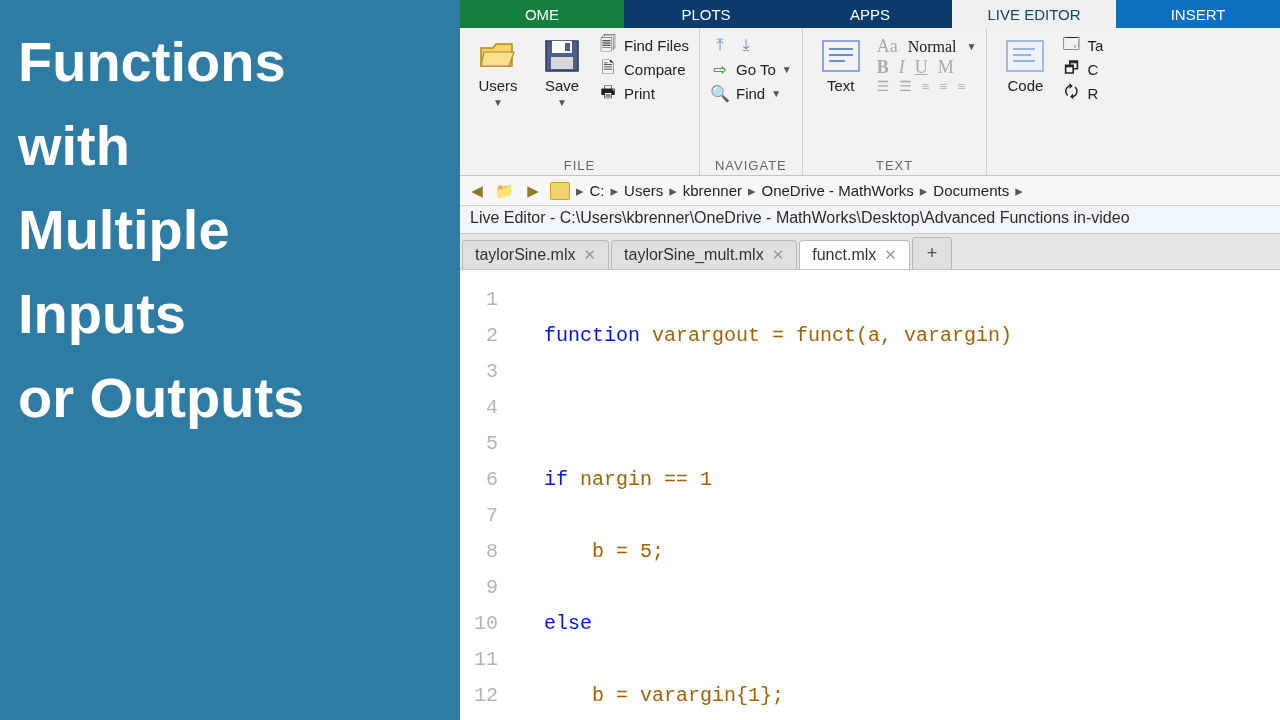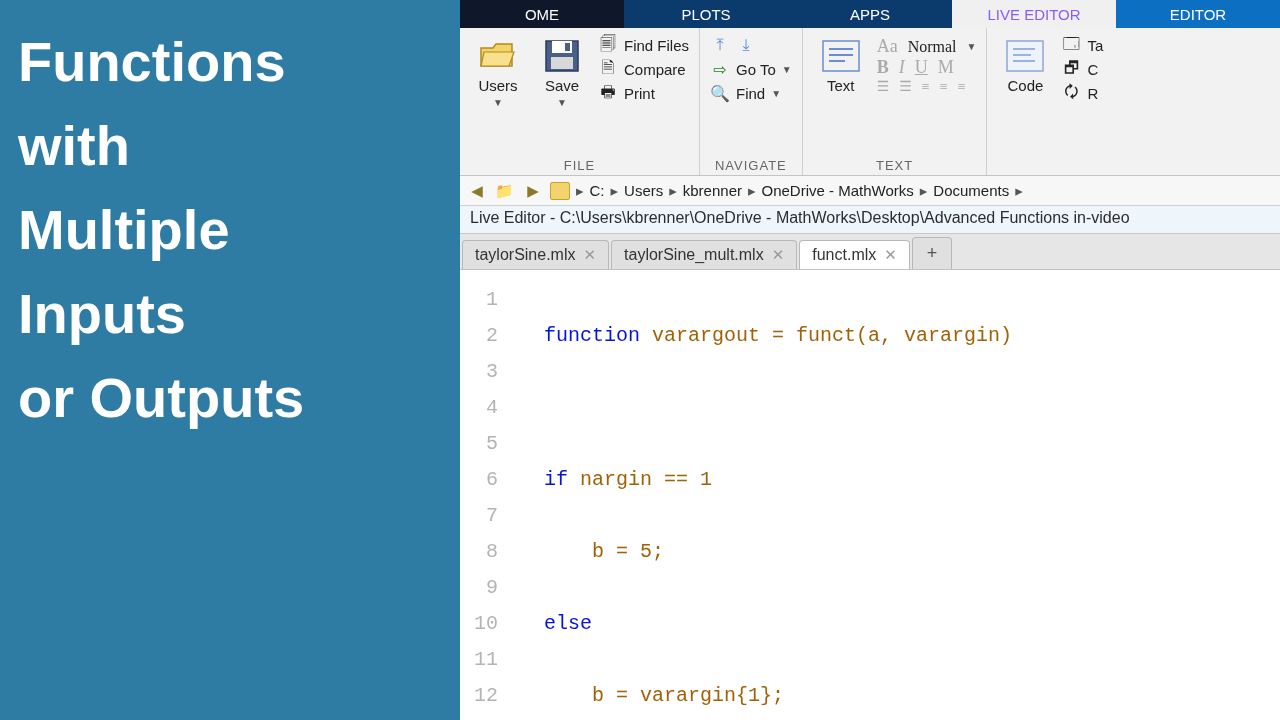--- a/index.html
+++ b/index.html
@@ -3,22 +3,22 @@
 <meta charset="utf-8">
 <style>
 * { box-sizing: border-box; margin: 0; padding: 0; }
 html, body { width: 1280px; height: 720px; overflow: hidden; font-family: "Segoe UI", Arial, sans-serif; }
 .container { display: flex; width: 100%; height: 100%; }
 .left-panel { width: 460px; height: 100%; background: #2e7ca3; padding: 20px 18px; display: flex; flex-direction: column; justify-content: flex-start; }
 .left-panel .title { color: #ffffff; font-size: 56px; font-weight: 700; line-height: 1.5; font-family: "Segoe UI Light", "Segoe UI", Arial, sans-serif; }
 .right-panel { flex: 1; height: 100%; display: flex; flex-direction: column; background: #f0f0f0; }
 .tab-strip { display: flex; height: 28px; width: 100%; font-size: 15px; color: #fff; }
 .tab-strip .tab { flex: 1; display: flex; align-items: center; justify-content: center; background: #0b3a6c; cursor: pointer; }
-.tab-strip .tab.active { background: #f0f0f0; color: #8b5cf6; }
-.tab-strip .tab.home { background: #0f172a; }
+.tab-strip .tab.active { background: #f0f0f0; color: #0c4a6e; }
+.tab-strip .tab.home { background: #15803d; }
 .tab-strip .tab.insert { background: #0d6fc2; }
 .ribbon { display: flex; background: #f2f2f2; border-bottom: 1px solid #c4c4c4; height: 148px; }
 .ribbon-group { display: flex; flex-direction: column; padding: 4px 10px 2px 10px; border-right: 1px solid #d0d0d0; }
 .ribbon-group .gbody { display: flex; flex: 1; align-items: flex-start; gap: 8px; }
 .ribbon-group .glabel { text-align: center; font-size: 13px; color: #666; padding-top: 2px; letter-spacing: 1px; }
 .bigbtn { display: flex; flex-direction: column; align-items: center; justify-content: flex-start; width: 56px; cursor: pointer; padding-top: 4px; gap: 2px; }
 .bigbtn .icon { width: 40px; height: 40px; display: flex; align-items: center; justify-content: center; }
 .bigbtn .lbl { font-size: 15px; color: #222; text-align: center; line-height: 1.1; }
 .bigbtn .drop { font-size: 10px; color: #555; }
 .stackbtns { display: flex; flex-direction: column; gap: 6px; padding-top: 4px; }
@@ -60,21 +60,21 @@
   </div>
 </div>
 
 <div class="right-panel">
 
   <div class="tab-strip">
     <div class="tab home">OME</div>
     <div class="tab">PLOTS</div>
     <div class="tab">APPS</div>
     <div class="tab active">LIVE EDITOR</div>
-    <div class="tab insert">EDITOR</div>
+    <div class="tab insert">INSERT</div>
   </div>
 
   <div class="ribbon">
 
     <div class="ribbon-group">
       <div class="gbody">
         <div class="bigbtn">
           <div class="icon">
             <svg width="40" height="36" viewBox="0 0 40 36">
                   <path d="M3 10h12l3-4h16v22H3z" fill="#f3d36b" stroke="#b48a1a" stroke-width="1.5"></path>

